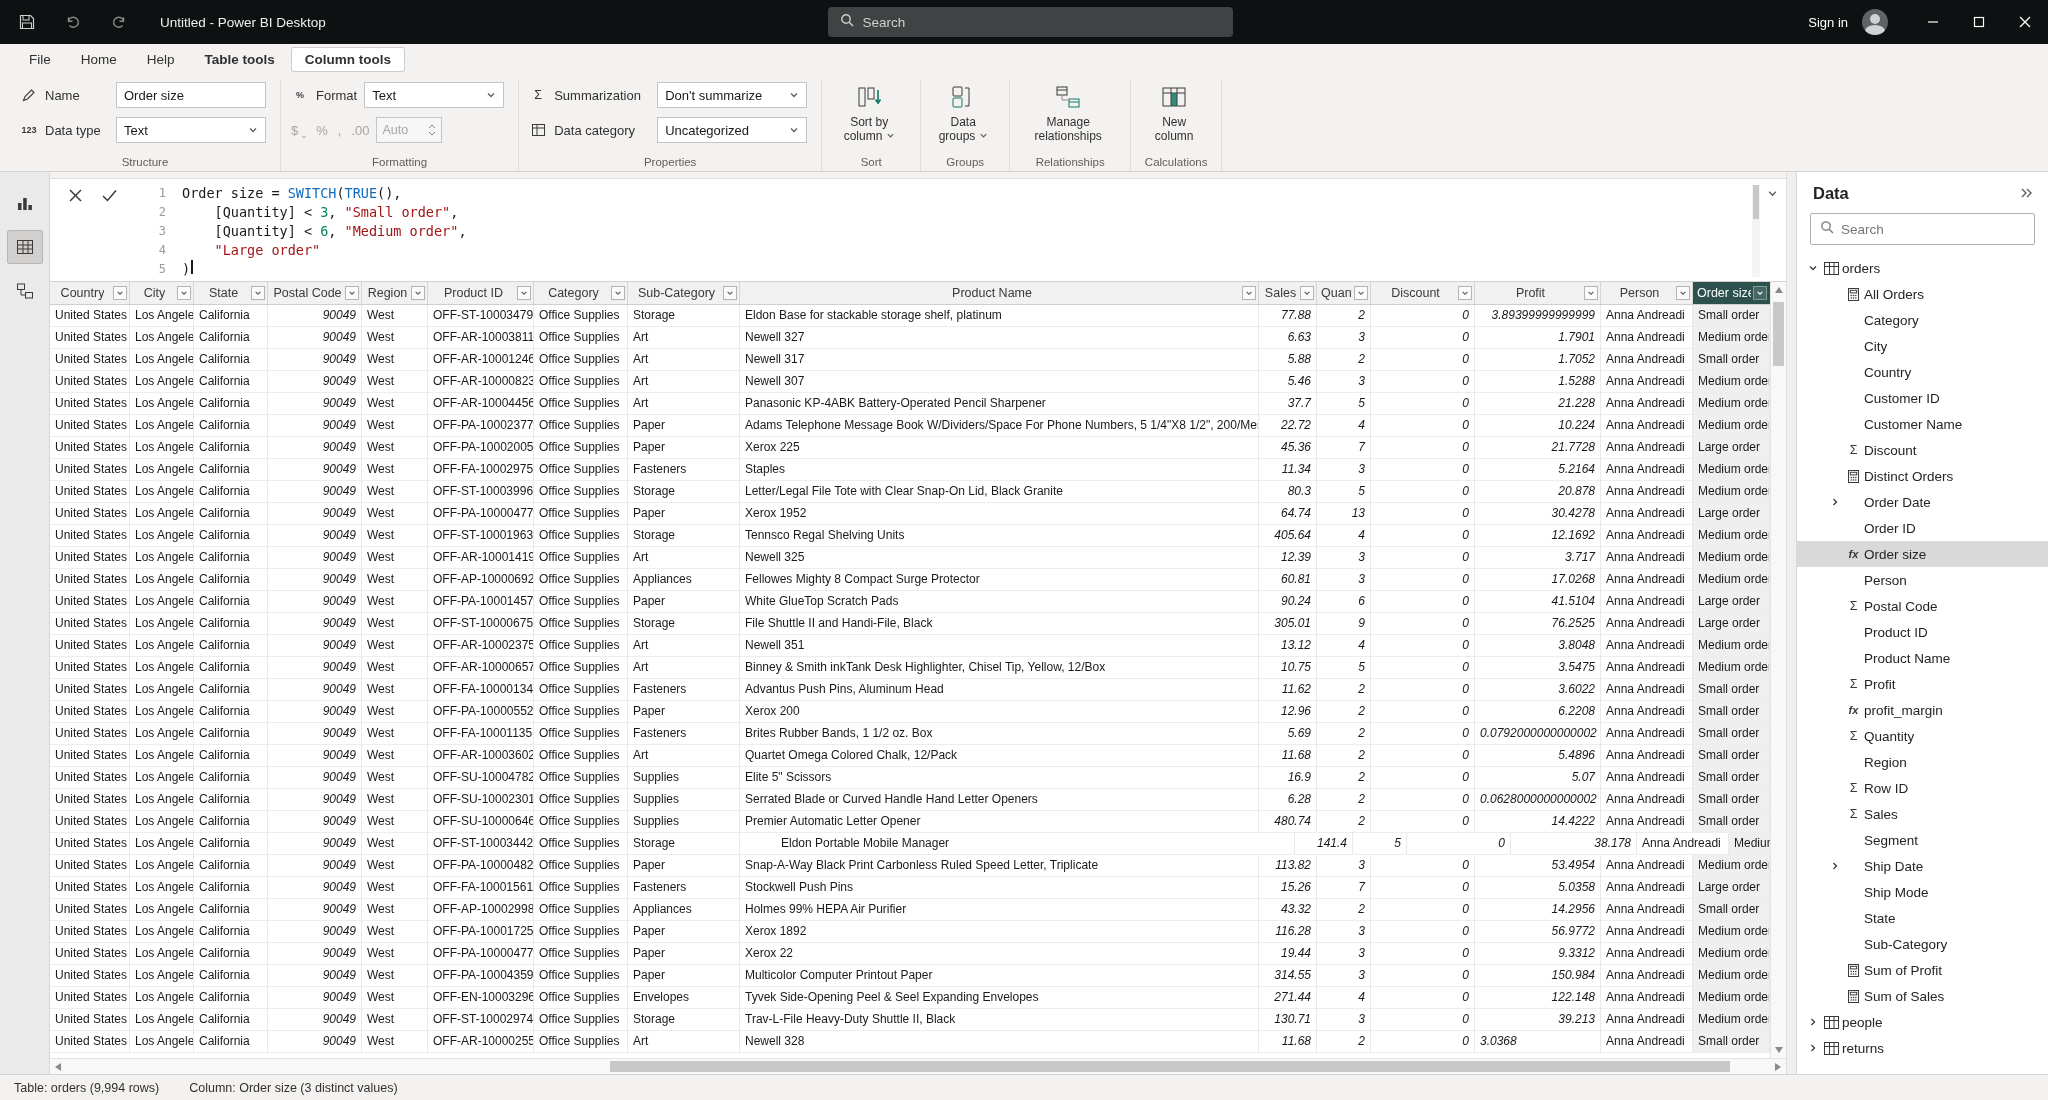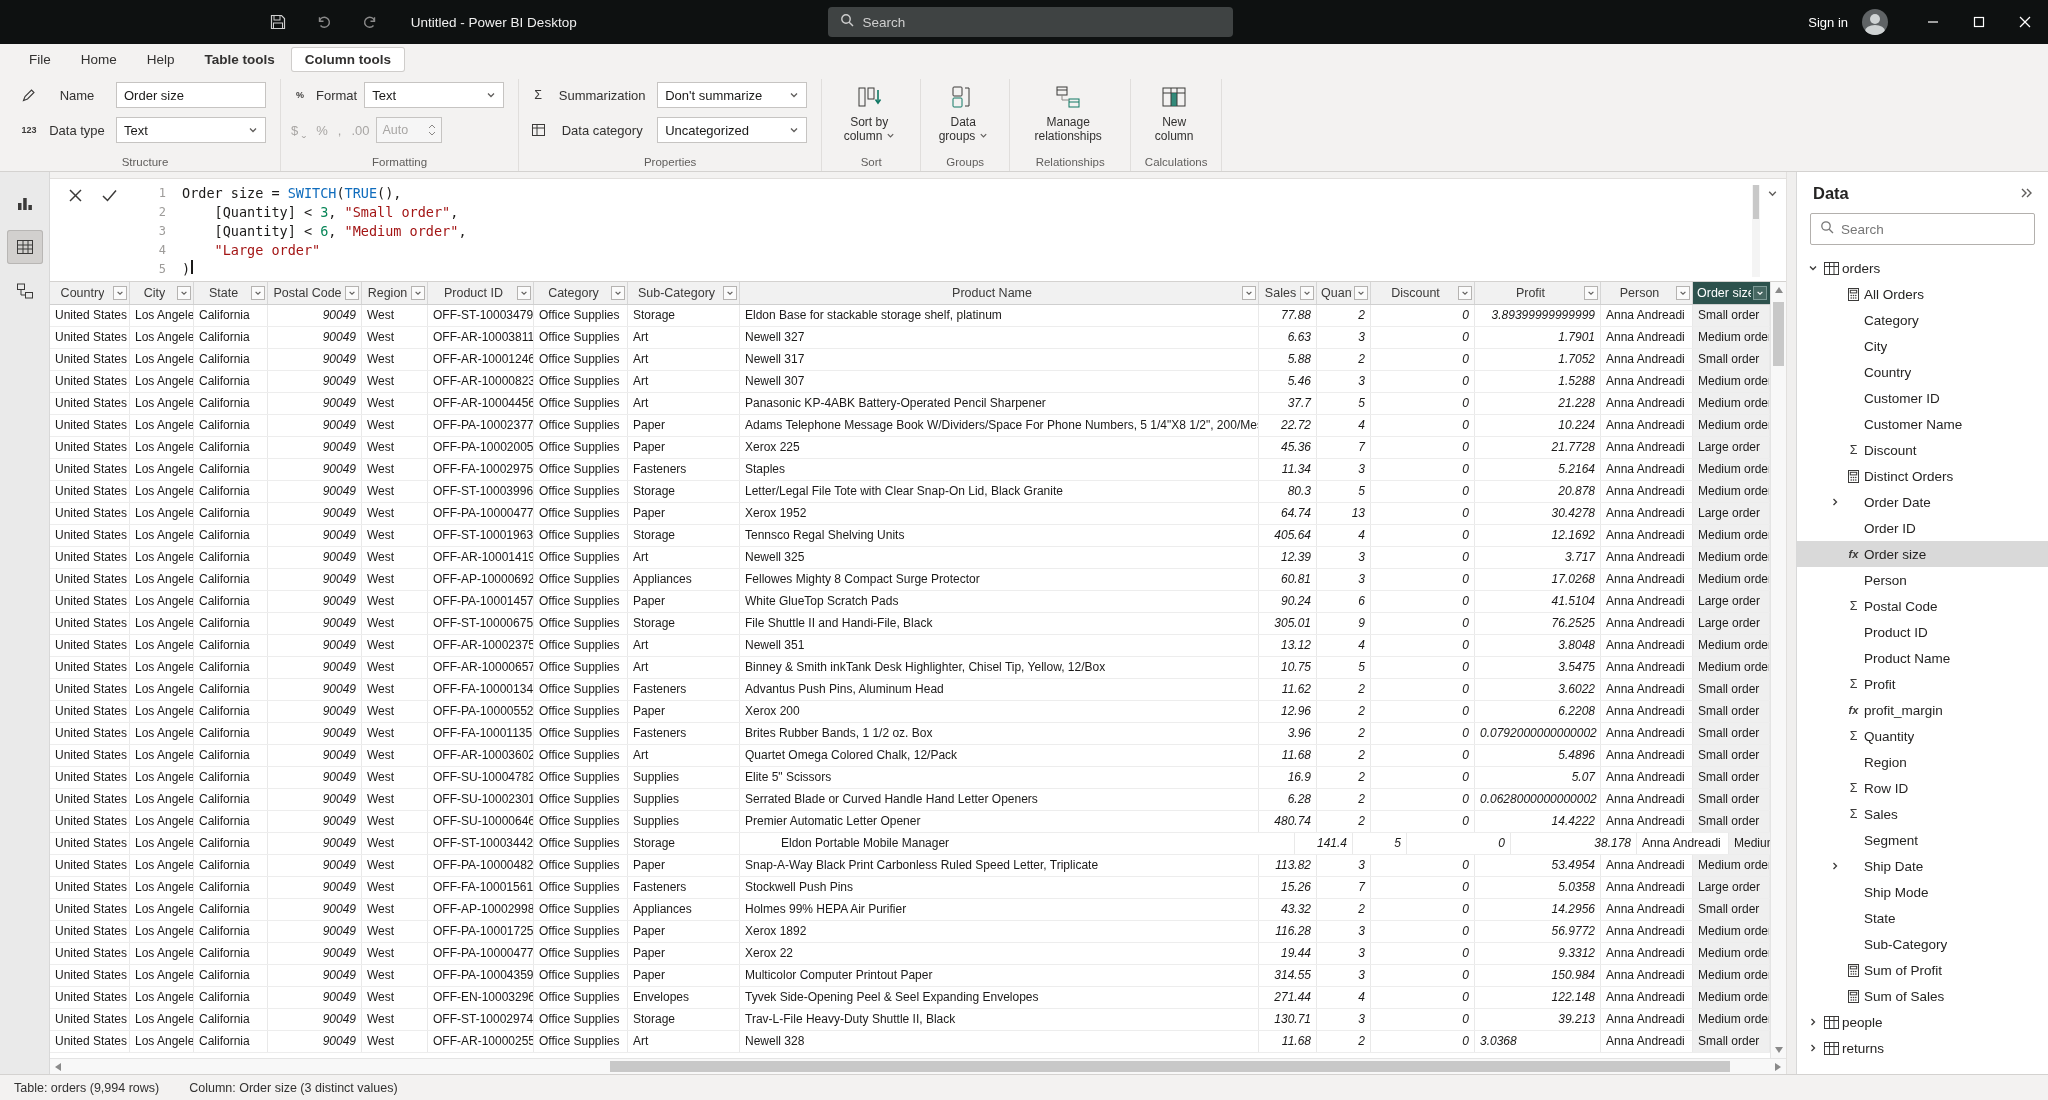--- a/index.html
+++ b/index.html
@@ -1,20 +1,20 @@
 <!DOCTYPE html>
 <html><head>
 <meta charset="utf-8">
 <style>
   * { box-sizing: border-box; margin: 0; padding: 0; }
   html,body { width:2048px; height:1100px; overflow:hidden; font-family:"Liberation Sans",sans-serif; background:#f3f2f1; }
 
   
   .titlebar { height:44px; background:#0e1111; display:flex; align-items:center; color:#fff; }
-  .tb-zone { display:flex; align-items:center;justify-content:center; }
+  .tb-zone { display:flex; align-items:center; }
   .tb-left { flex:1; gap:16px; padding-left:12px; }
   .tb-title { font-size:13.5px; color:#f0f0f0; margin-left:10px; white-space:nowrap; }
   .tb-search { flex:0 0 405px; height:30px; background:#3f4343; border-radius:4px; display:flex; align-items:center; gap:9px; padding:0 12px; }
   .tb-search input { background:transparent; border:none; outline:none; color:#e8e8e8; font-size:13.5px; width:100%; font-family:inherit; }
   .tb-search input::placeholder { color:#cfcfcf; }
   .tb-right { flex:1; justify-content:flex-end; gap:0; }
   .signin { font-size:13px; margin-right:14px; white-space:nowrap; }
   .avatar { width:26px; height:26px; border-radius:50%; background:#5f6365; margin-right:22px; position:relative; overflow:hidden; }
   .avatar::before { content:""; position:absolute; left:8px; top:5px; width:10px; height:10px; border-radius:50%; background:#cfd3d4; }
   .avatar::after { content:""; position:absolute; left:3px; top:16px; width:20px; height:12px; border-radius:50% 50% 0 0; background:#cfd3d4; }
@@ -26,21 +26,21 @@
   .tab { padding:4px 13px; border-radius:2px; white-space:nowrap; }
   .tab.emph { font-weight:700; }
   .tab.active { background:#ffffff; box-shadow:0 0 0 1px #cfcdcb; font-weight:700; }
 
   
   .ribbon { height:98px; background:#f3f2f1; border-bottom:1px solid #d4d2d0; display:flex; padding:5px 8px 0 10px; }
   .rgroup { position:relative; padding:2px 14px 18px 10px; border-right:1px solid #e0dedc; display:flex; flex-direction:column; gap:7px; }
   .rgroup.big { flex-direction:row; gap:4px; align-items:flex-start; }
   .rcaption { position:absolute; bottom:3px; left:0; right:0; text-align:center; font-size:11.5px; color:#605e5c; }
   .frow { display:flex; align-items:center; gap:7px; height:28px; }
-  .flabel { font-size:13px; color:#323130; white-space:nowrap;text-align:center; }
+  .flabel { font-size:13px; color:#323130; white-space:nowrap; }
   .flabel.w64 { width:64px; }
   .flabel.w96 { width:96px; }
   .ricon { width:18px; display:flex; justify-content:center; align-items:center; color:#3b3a39; font-size:12px; flex:none; }
   .ricon .mini { font-size:9px; font-weight:700; letter-spacing:0; color:#3b3a39; }
   .rinput { height:26px; border:1px solid #c6c4c2; background:#fff; font-size:13px; padding:0 7px; width:150px; font-family:inherit; color:#1b1a19; }
   .rselect { height:26px; width:150px; border:1px solid #c6c4c2; background:#fff; font-size:13px; display:flex; align-items:center; justify-content:space-between; padding:0 7px; color:#1b1a19; white-space:nowrap; }
   .rselect.w140 { width:140px; }
   .chev { color:#605e5c; display:flex; align-items:center; }
   .curr-cluster { display:flex; align-items:center; gap:10px; color:#a8a6a4; font-size:13px; height:26px; }
   .autobox { width:66px; height:26px; border:1px solid #c6c4c2; background:#f6f6f6; color:#a8a6a4; display:flex; align-items:center; justify-content:space-between; padding:0 5px; font-size:12.5px; }
@@ -857,21 +857,21 @@
               <div class="trow">
                 <div class="tcell" style="width: 80px; text-align: left;">United States</div>
                 <div class="tcell" style="width: 64px; text-align: left;">Los Angeles</div>
                 <div class="tcell" style="width: 74px; text-align: left;">California</div>
                 <div class="tcell num" style="width: 94px; text-align: right;">90049</div>
                 <div class="tcell" style="width: 66px; text-align: left;">West</div>
                 <div class="tcell" style="width: 106px; text-align: left;">OFF-FA-10001135</div>
                 <div class="tcell" style="width: 94px; text-align: left;">Office Supplies</div>
                 <div class="tcell" style="width: 112px; text-align: left;">Fasteners</div>
                 <div class="tcell" style="width: 519px; text-align: left;">Brites Rubber Bands, 1 1/2 oz. Box</div>
-                <div class="tcell num" style="width: 58px; text-align: right;">3.96</div>
+                <div class="tcell num" style="width: 58px; text-align: right;">5.69</div>
                 <div class="tcell num" style="width: 54px; text-align: right;">2</div>
                 <div class="tcell num" style="width: 104px; text-align: right;">0</div>
                 <div class="tcell num" style="width: 126px; text-align: right;">0.0792000000000002</div>
                 <div class="tcell" style="width: 92px; text-align: left;">Anna Andreadi</div>
                 <div class="tcell colsel" style="width: 77px; text-align: left;">Small order</div>
               </div>
               <div class="trow">
                 <div class="tcell" style="width: 80px; text-align: left;">United States</div>
                 <div class="tcell" style="width: 64px; text-align: left;">Los Angeles</div>
                 <div class="tcell" style="width: 74px; text-align: left;">California</div>

